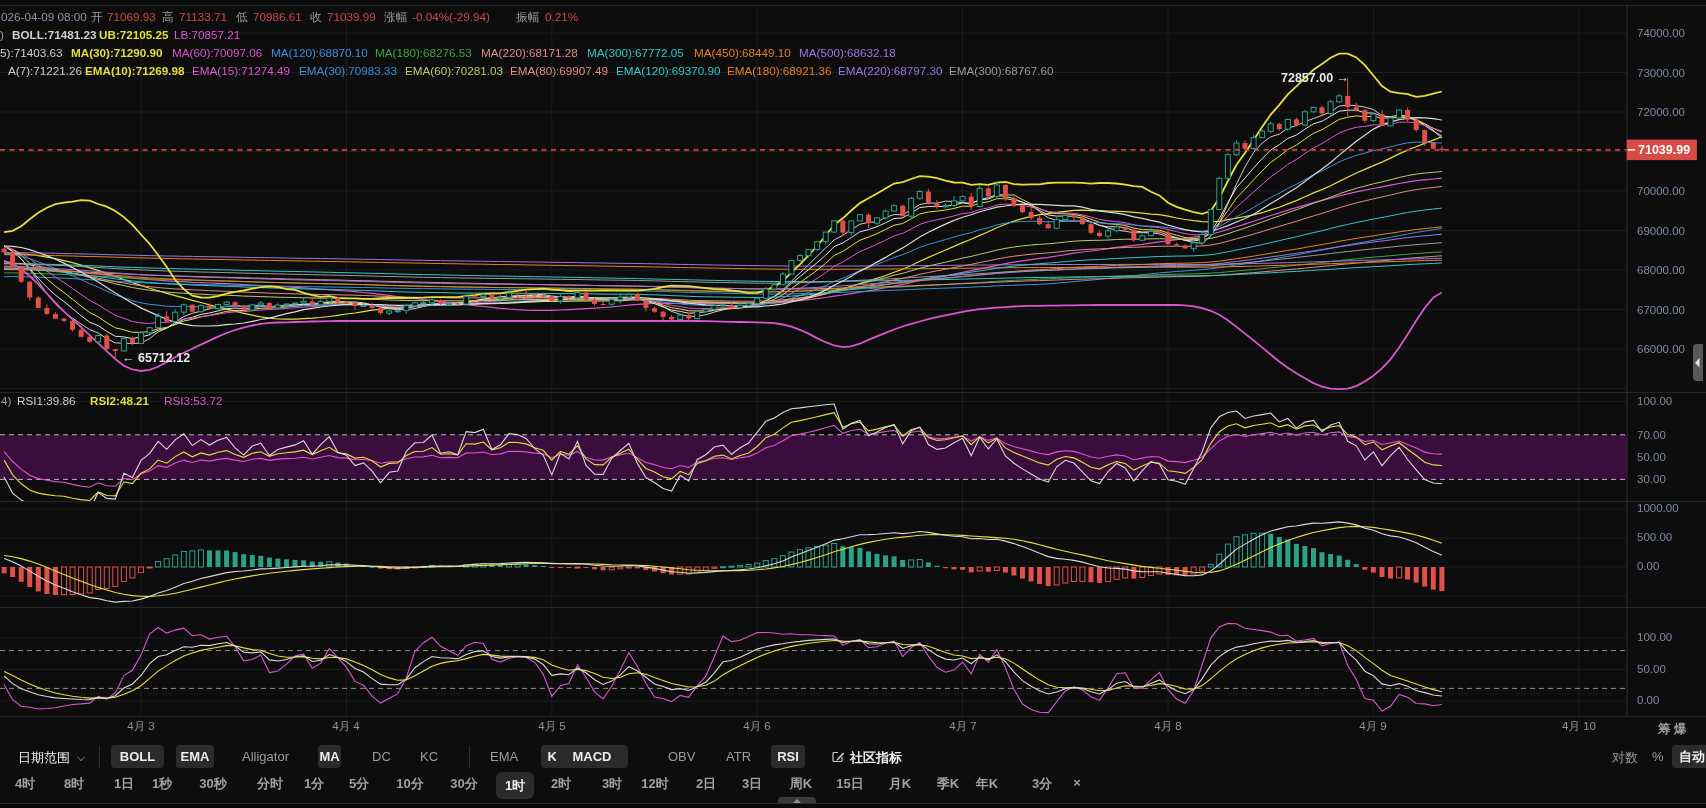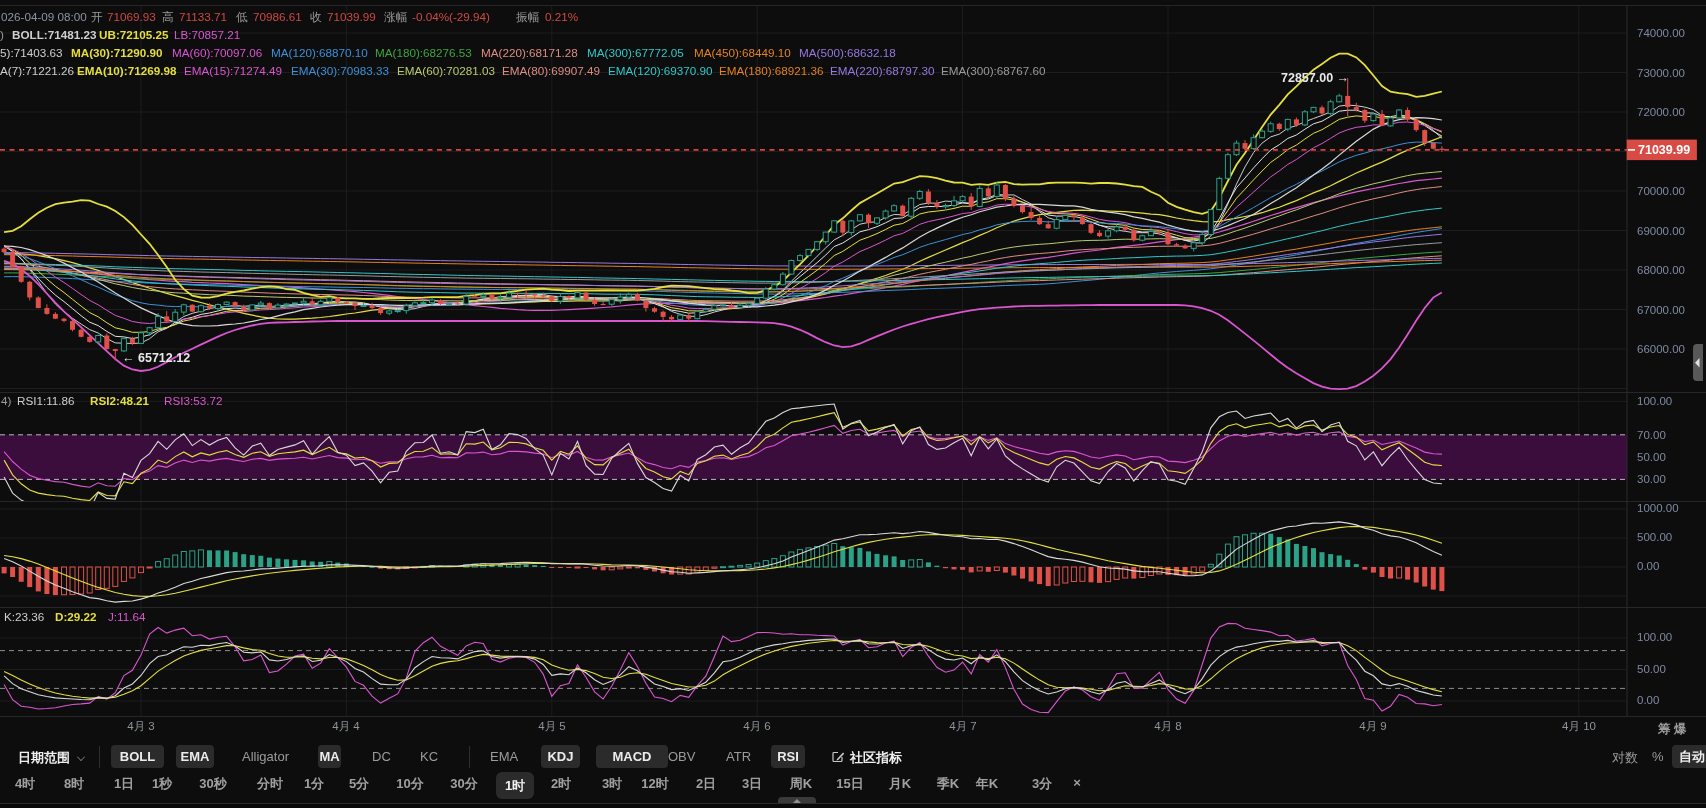--- a/index.html
+++ b/index.html
@@ -675,57 +675,52 @@
       <span class="it w" style="left:0px">5):71403.63</span>
       <span class="it ye b" style="left:71px">MA(30):71290.90</span>
       <span class="it ma" style="left:172px">MA(60):70097.06</span>
       <span class="it bl" style="left:271px">MA(120):68870.10</span>
       <span class="it gr" style="left:375px">MA(180):68276.53</span>
       <span class="it sa" style="left:481px">MA(220):68171.28</span>
       <span class="it cy" style="left:587px">MA(300):67772.05</span>
       <span class="it or" style="left:694px">MA(450):68449.10</span>
       <span class="it pu" style="left:799px">MA(500):68632.18</span>
     </div>
-    <div class="row" style="left:0;top:64px;height:14px;width:1444px">
+    <div class="row" style="left:8px;top:64px;height:14px;width:1444px">
       <span class="it w" style="left:0px">A(7):71221.26</span>
       <span class="it ye b" style="left:77px">EMA(10):71269.98</span>
       <span class="it ma" style="left:184px">EMA(15):71274.49</span>
       <span class="it bl" style="left:291px">EMA(30):70983.33</span>
       <span class="it lg" style="left:397px">EMA(60):70281.03</span>
       <span class="it sa" style="left:502px">EMA(80):69907.49</span>
       <span class="it cy" style="left:608px">EMA(120):69370.90</span>
       <span class="it or" style="left:719px">EMA(180):68921.36</span>
       <span class="it pu" style="left:830px">EMA(220):68797.30</span>
       <span class="it gy" style="left:941px">EMA(300):68767.60</span>
     </div>
     <div class="row" style="left:0;top:394px;height:14px;width:1706px">
       <span class="it g" style="left:1px">4)</span>
-      <span class="it w" style="left:17px">RSI1:11.86</span>
+      <span class="it w" style="left:17px">RSI1:39.86</span>
       <span class="it ye b" style="left:90px">RSI2:48.21</span>
       <span class="it ma" style="left:164px">RSI3:53.72</span>
     </div>
-    <div class="row" style="left:0;top:610px;height:14px;width:1706px">
-      <span class="it w" style="left:4px">K:23.36</span>
-      <span class="it ye b" style="left:55px">D:29.22</span>
-      <span class="it ma" style="left:108px">J:11.64</span>
-    </div>
 <div style="position:absolute;left:0;top:745px;height:24px;width:1706px">
-      <span style="position:absolute;left:18px;top:4px;color:#f0f0f0;font-weight:bold;font-size:13px">日期范围</span>
+      <span style="position:absolute;left:18px;top:4px;color:#f0f0f0;font-weight:normal;font-size:13px">日期范围</span>
       <span style="position:absolute;left:77px;top:8px;width:7px;height:7px;border-right:1.5px solid #8a8a8a;border-bottom:1.5px solid #8a8a8a;transform:rotate(45deg) scale(.7)"></span>
       <span style="position:absolute;left:99px;top:1px;width:1px;height:22px;background:#2e2e2e"></span>
       <span class="btn" style="left:111px;width:53px">BOLL</span>
       <span class="btn" style="left:176px;width:38px">EMA</span>
       <span class="gt" style="left:242px">Alligator</span>
       <span class="btn" style="left:318px;width:23px">MA</span>
       <span class="gt" style="left:372px">DC</span>
       <span class="gt" style="left:420px">KC</span>
       <span style="position:absolute;left:469px;top:1px;width:1px;height:22px;background:#2e2e2e"></span>
       <span class="gt" style="left:490px">EMA</span>
       <span class="btn" style="left:541px;width:39px">KDJ</span>
-      <span class="btn" style="left:596px;width:72px">MACD</span>
+      <span class="btn" style="left:556px;width:72px">MACD</span>
       <span class="gt" style="left:668px">OBV</span>
       <span class="gt" style="left:726px">ATR</span>
       <span class="btn" style="left:771px;width:34px">RSI</span>
       <svg width="14" height="14" viewBox="0 0 14 14" style="position:absolute;left:831px;top:5px">
         <path d="M7 2.5 H3 a1 1 0 0 0 -1 1 v7 a1 1 0 0 0 1 1 h7 a1 1 0 0 0 1-1 V7" stroke="#c9c9c9" fill="none" stroke-width="1.2"></path>
         <path d="M6 9 l6-6.5 1.2 1.2 -6 6.3 -1.8 .5 z" fill="#c9c9c9"></path>
       </svg>
       <span style="position:absolute;left:850px;top:4px;color:#f0f0f0;font-weight:bold;font-size:13px">社区指标</span>
       <span class="gt" style="left:1612px">对数</span>
       <span class="gt" style="left:1652px">%</span>

